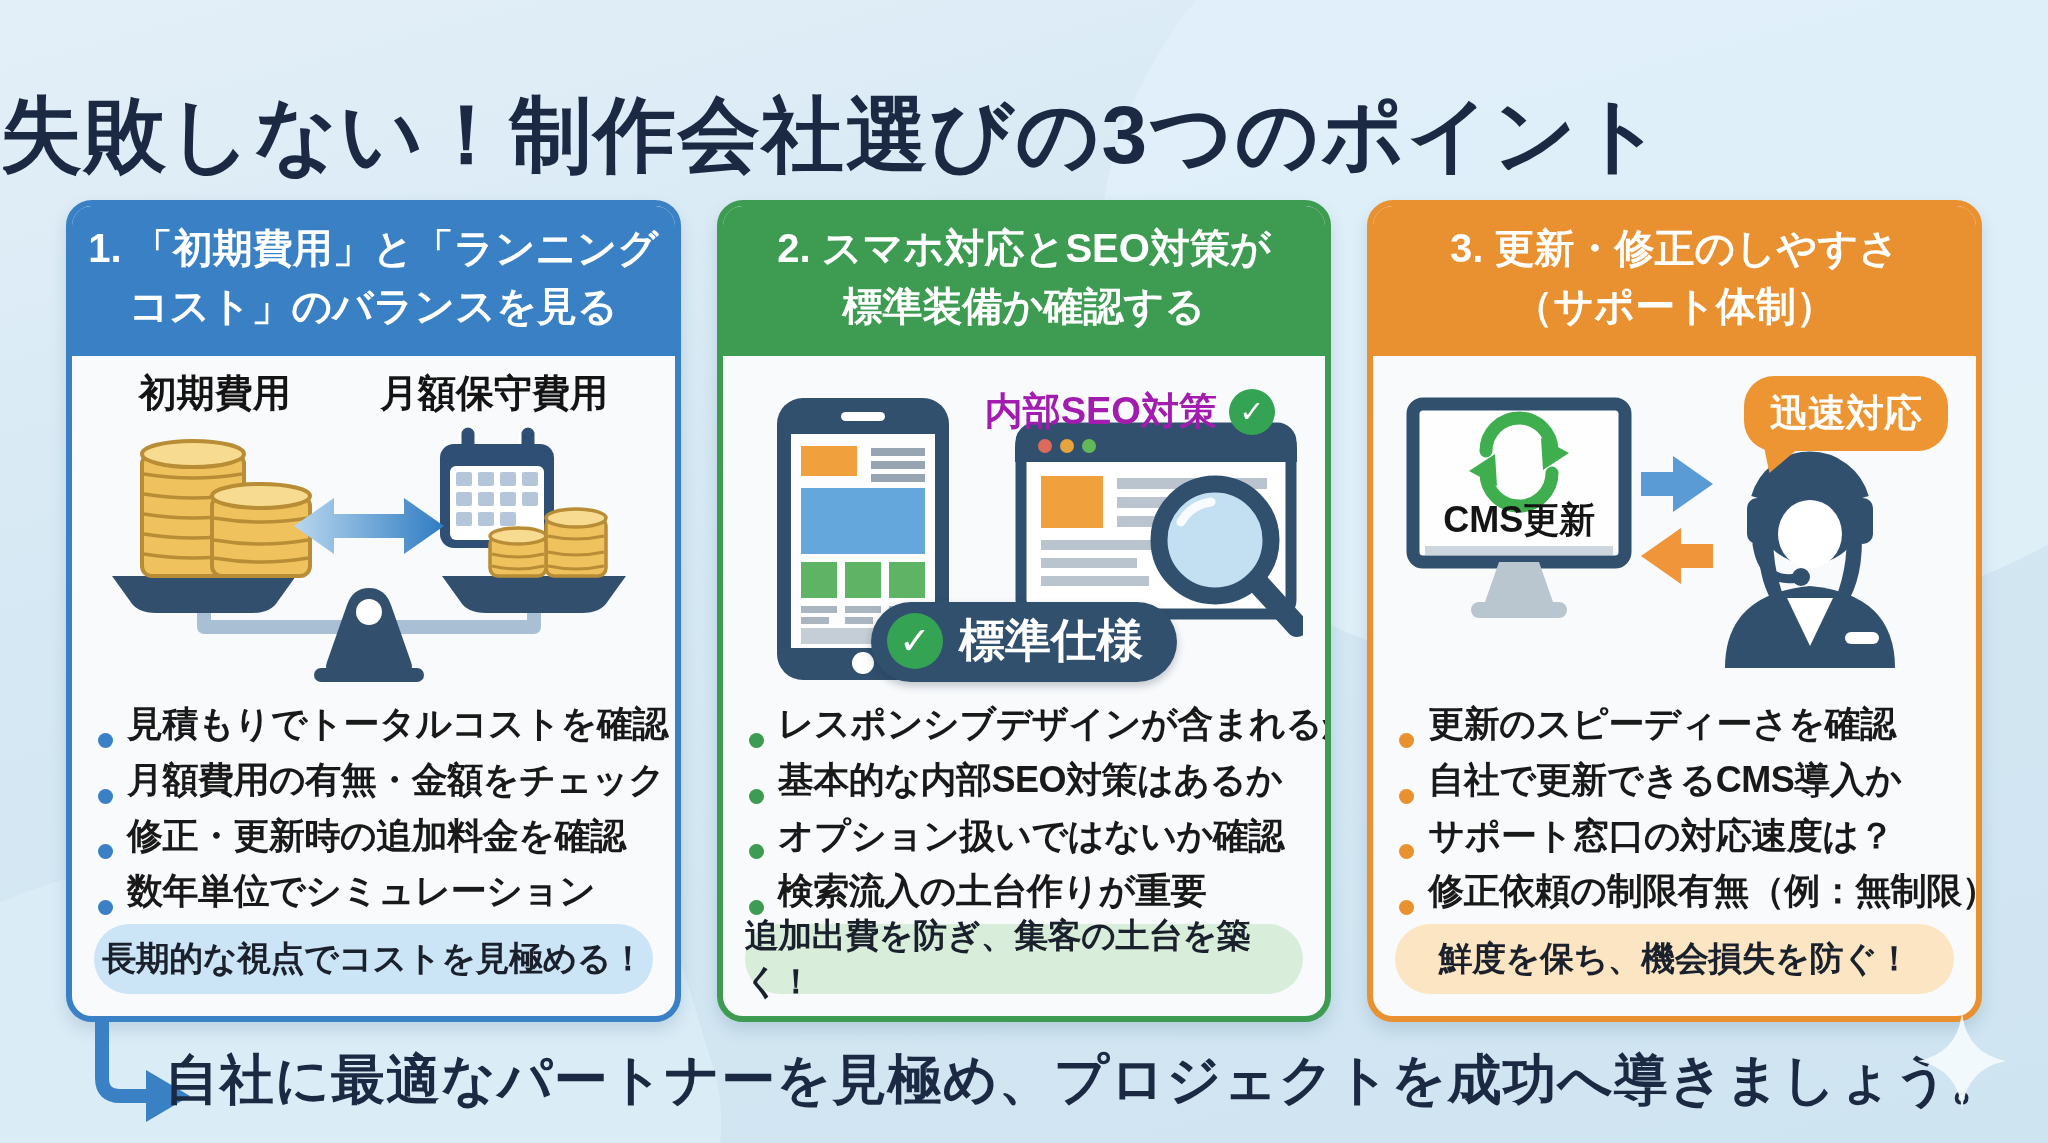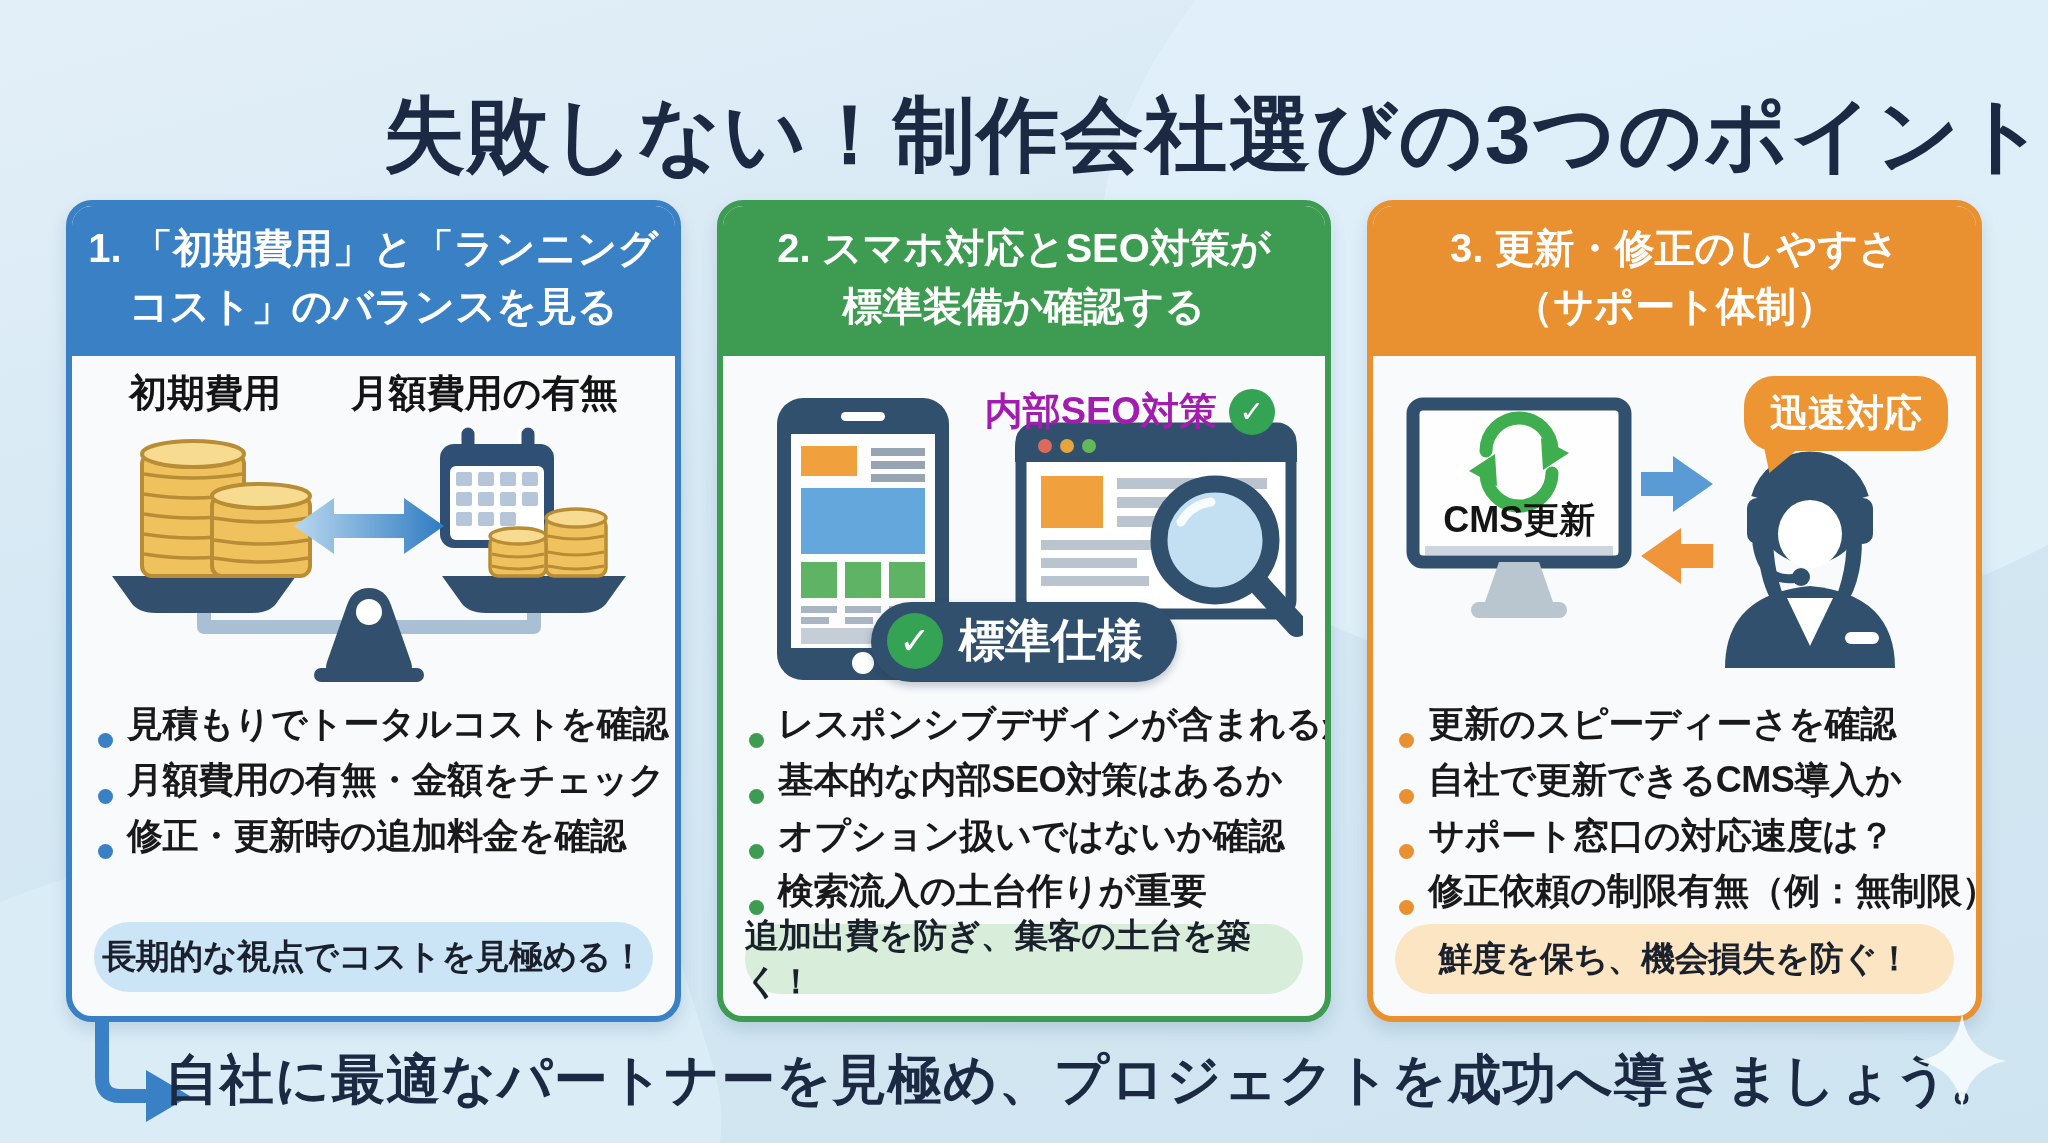--- a/index.html
+++ b/index.html
@@ -7,21 +7,21 @@
   .stage{
     position:relative;width:2048px;height:1143px;overflow:hidden;
     background:linear-gradient(165deg,#e3eff8 0%,#d5e8f3 40%,#cfe4f1 100%);
     font-family:"Liberation Sans","DejaVu Sans",sans-serif;
     color:#1b2a42;
   }
   .bgw{position:absolute;pointer-events:none;}
   .bgw1{top:-260px;right:-300px;width:1250px;height:900px;background:#e1f0f9;opacity:.85;border-radius:45%;transform:rotate(-18deg);}
   .bgw2{bottom:-340px;left:-260px;width:980px;height:640px;background:#dcedf7;opacity:.75;border-radius:42%;transform:rotate(-17deg);}
   .page-title{
-    position:absolute;top:26px;left:0;width:100%;text-align:right;
+    position:absolute;top:26px;left:0;width:100%;text-align:left;
     font-size:82px;font-weight:800;letter-spacing:2px;color:#1b2a42;
   }
   .cards{position:absolute;left:66px;top:200px;width:1916px;height:822px;display:flex;gap:36px;}
   .card{
     flex:1;display:flex;flex-direction:column;overflow:hidden;
     border:6px solid var(--c);border-radius:26px;background:#f8fafc;
     box-shadow:0 8px 16px rgba(40,80,120,.16);
   }
   .c-blue{--c:#3a80c4;--pill:#cbe4f6;}
   .c-green{--c:#3d9b52;--pill:#d9eeda;}
@@ -85,21 +85,21 @@
 
   <div class="cards">
 
     <section class="card c-blue">
       <header class="card-header">1. 「初期費用」と「ランニング
 コスト」のバランスを見る</header>
       <div class="card-body">
         <div class="illus">
           <div class="illus-labels">
             <span>初期費用</span>
-            <span>月額費用の有無</span>
+            <span>月額保守費用</span>
           </div>
           <svg width="558" height="266" viewBox="0 0 558 266" style="top:54px">
             <defs>
               <linearGradient id="ga" x1="0" y1="0" x2="1" y2="0">
                 <stop offset="0" stop-color="#b9d7ee"></stop>
                   <stop offset="1" stop-color="#2f7cc3"></stop>
               </linearGradient>
             </defs>
             <rect x="103" y="188" width="14" height="22" fill="#a9bfd3"></rect>
             <rect x="433" y="188" width="14" height="22" fill="#a9bfd3"></rect>
@@ -152,20 +152,24 @@
               <span class="dot"></span>
               <span>見積もりでトータルコストを確認</span>
             </li>
           <li>
               <span class="dot"></span>
               <span>月額費用の有無・金額をチェック</span>
             </li>
           <li>
               <span class="dot"></span>
               <span>修正・更新時の追加料金を確認</span>
+            </li>
+          <li>
+              <span class="dot"></span>
+              <span>数年単位でシミュレーション</span>
             </li>
         </ul>
         <div class="pill">長期的な視点でコストを見極める！</div>
       </div>
     </section>
 
     <section class="card c-green">
       <header class="card-header">2. スマホ対応とSEO対策が
 標準装備か確認する</header>
       <div class="card-body">

